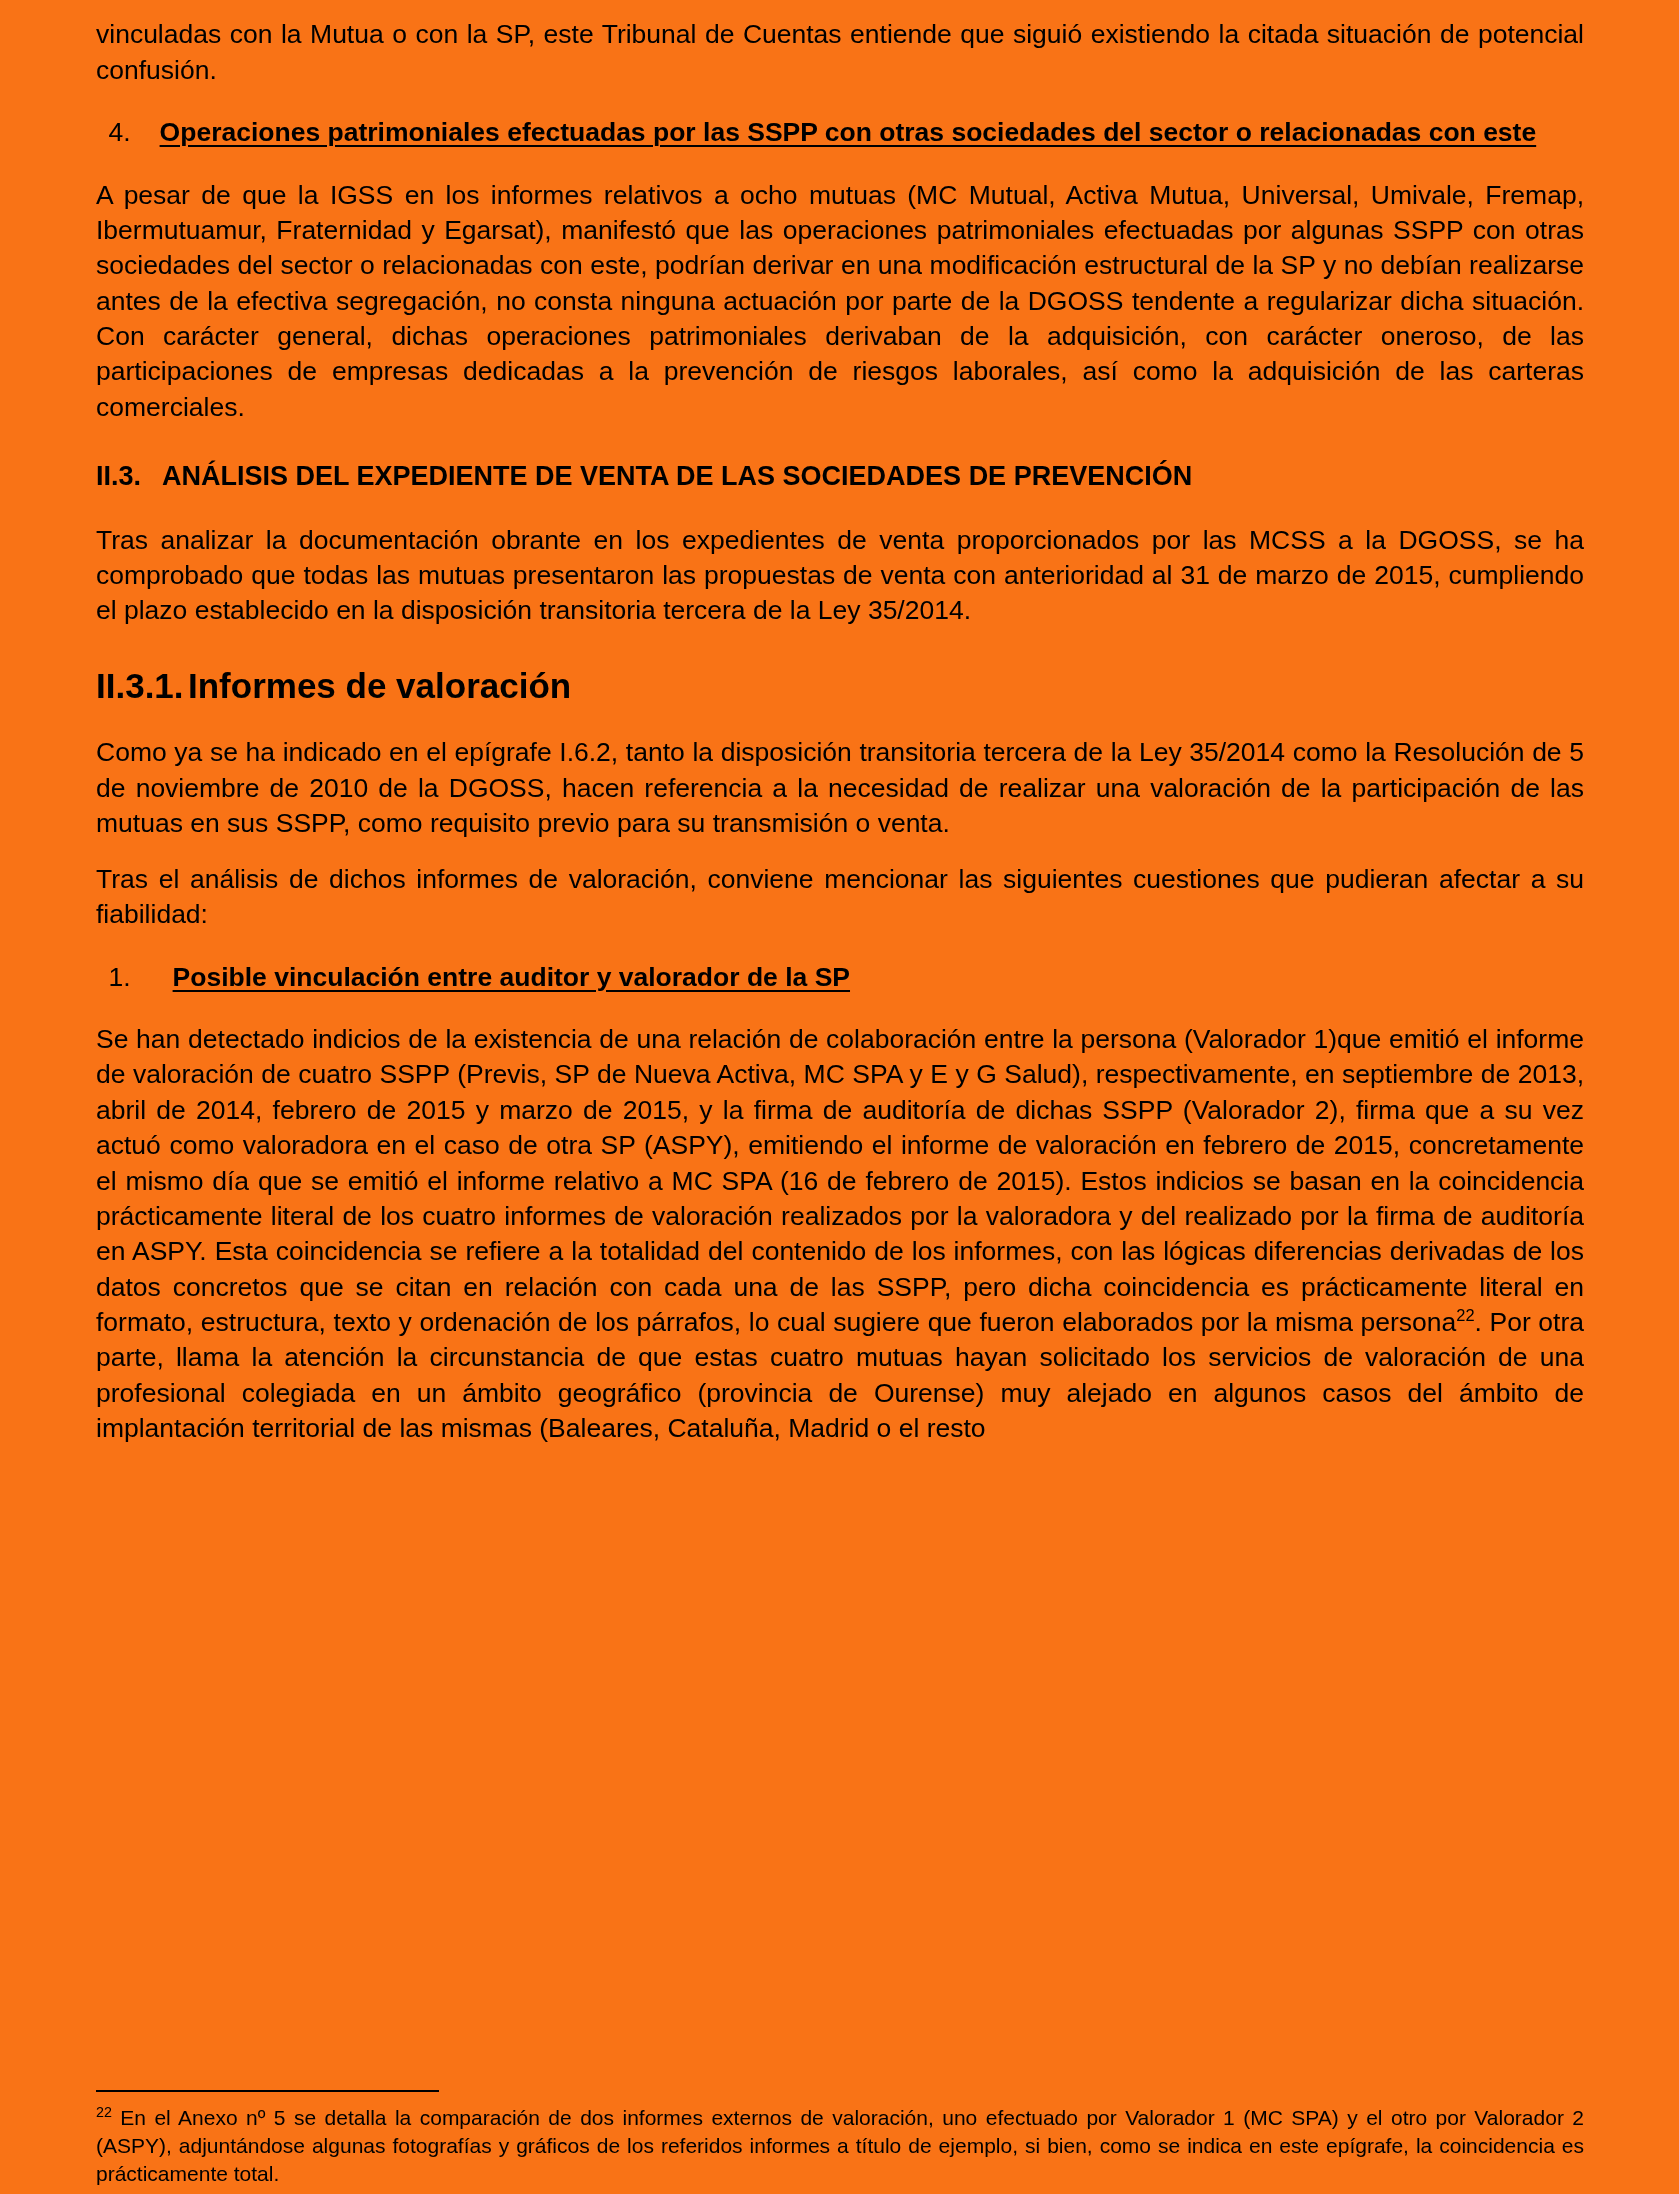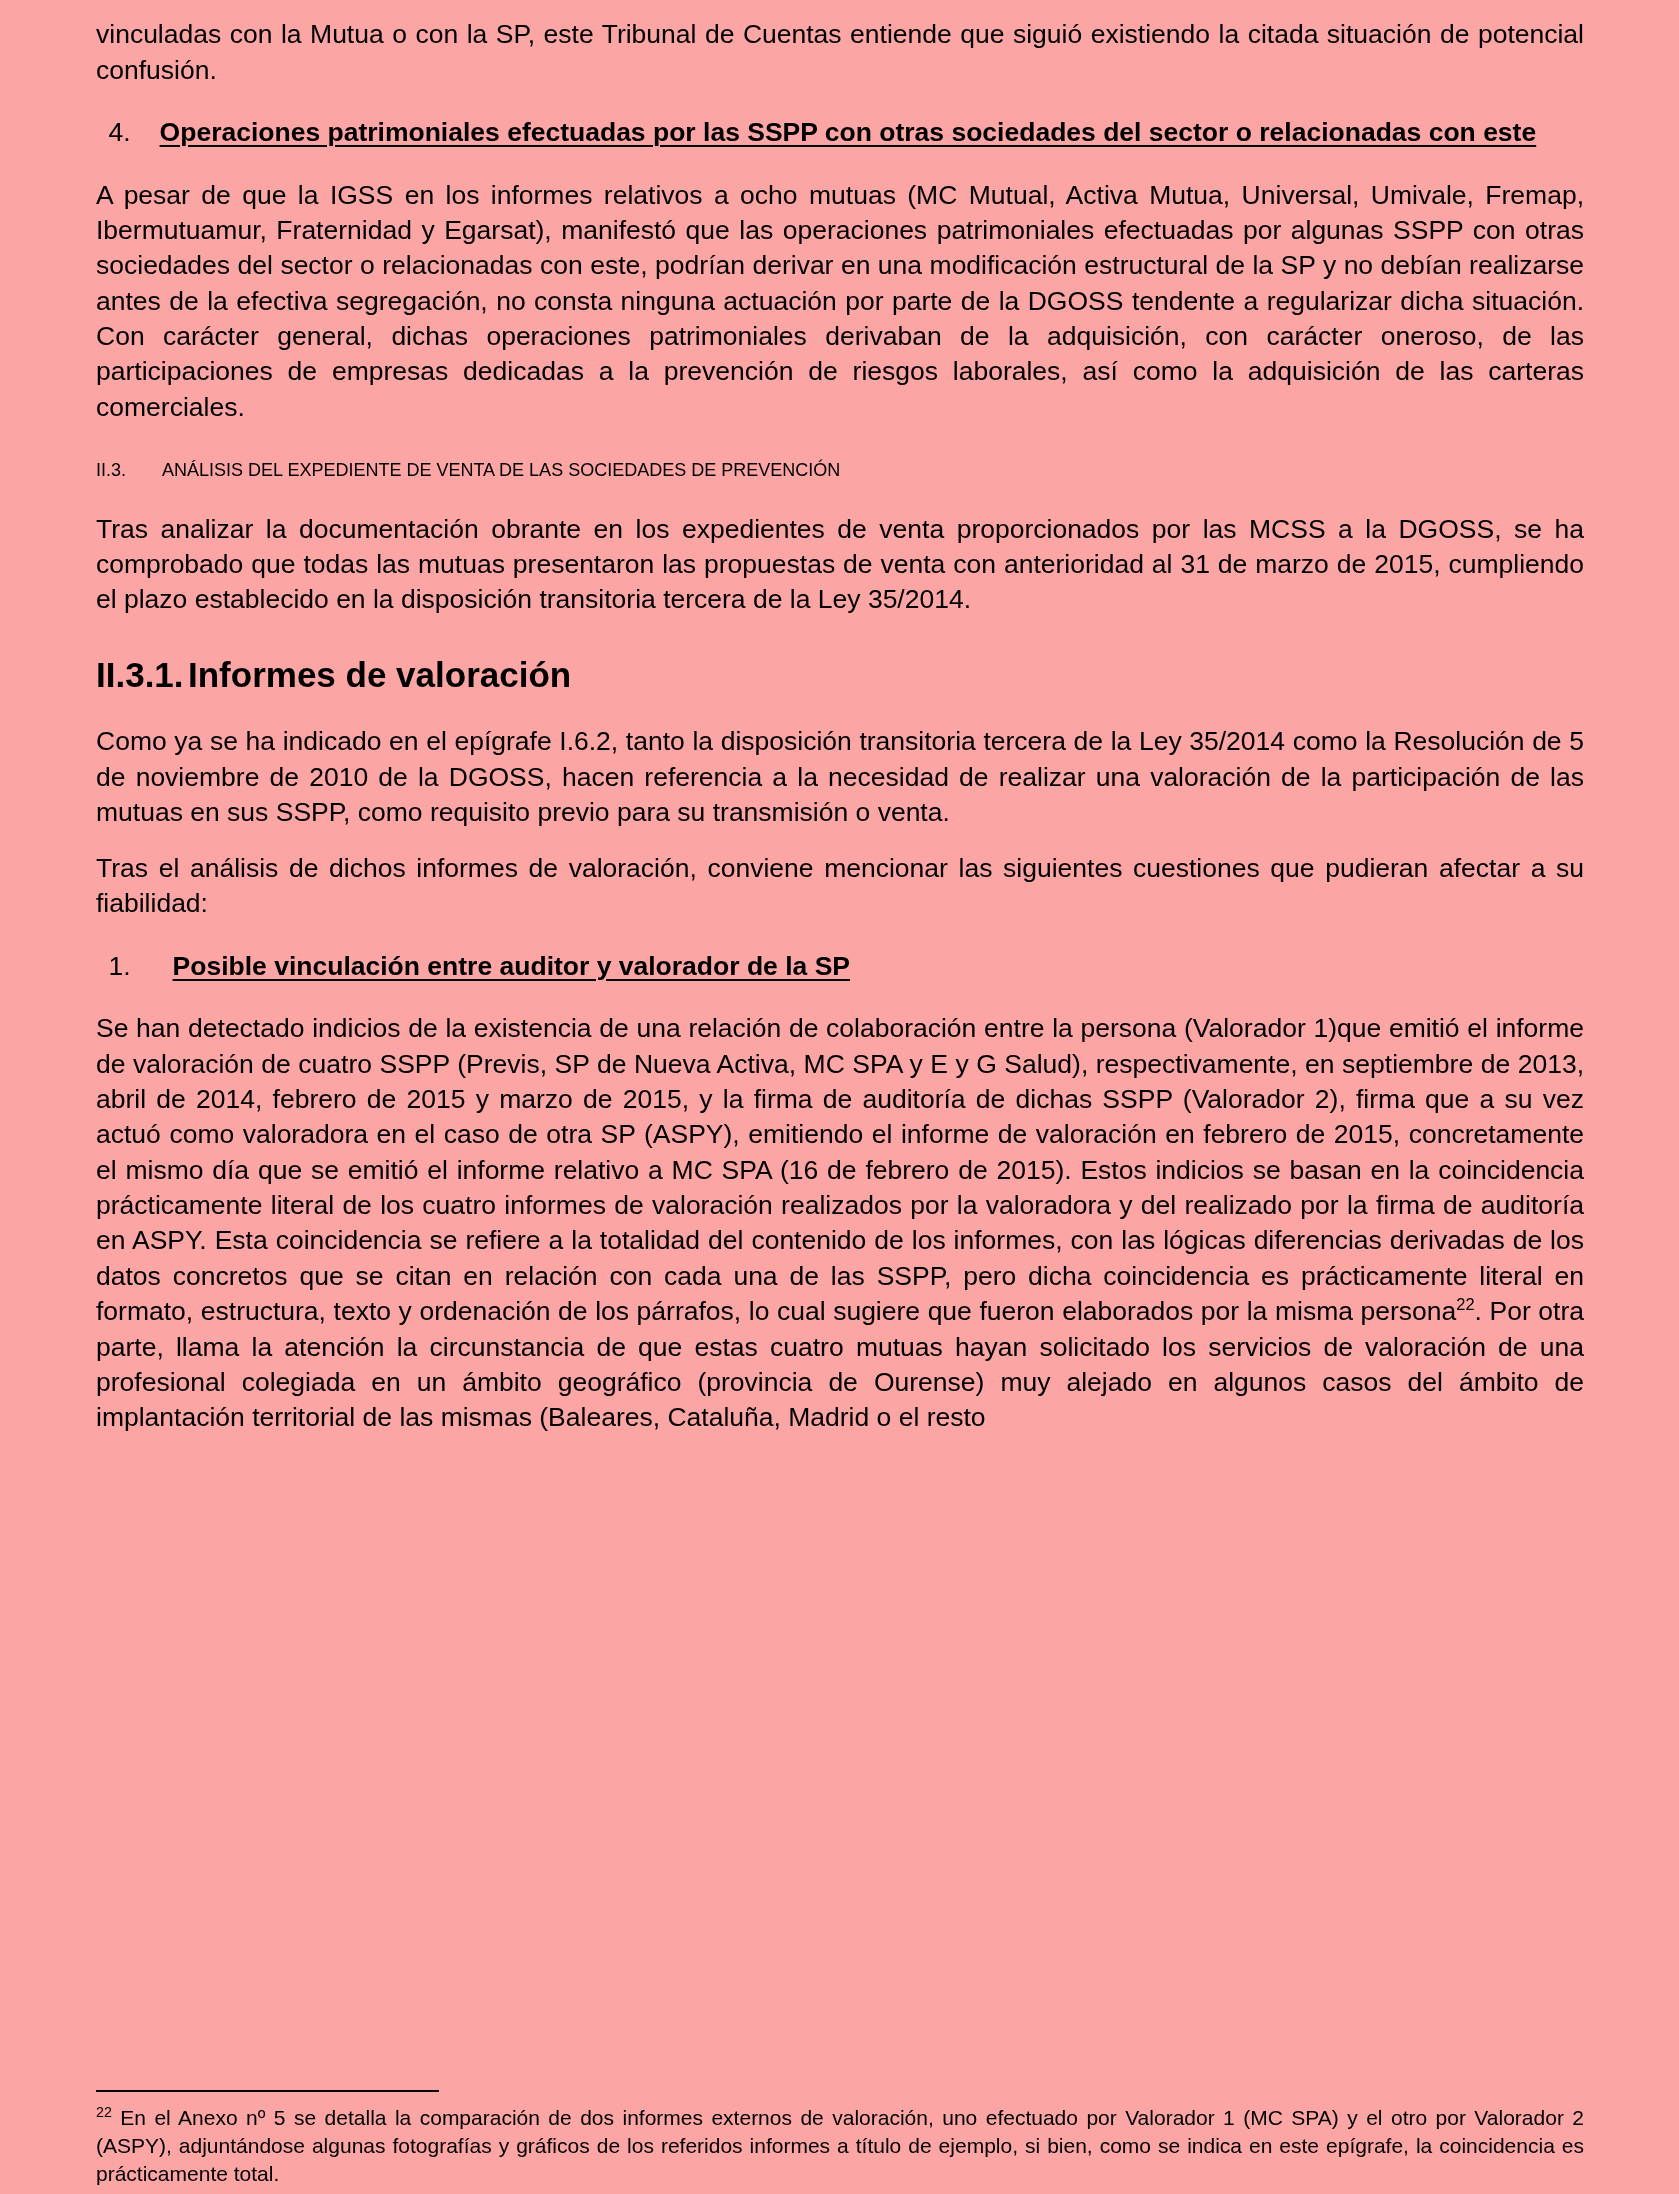--- a/index.html
+++ b/index.html
@@ -12,21 +12,21 @@
   body {
     font-family: "Liberation Sans", sans-serif;
     color: #000000;
   }
 
   .page {
     position: relative;
     width: 1680px;
     height: 2194px;
     box-sizing: border-box;
-    background: #fca5a5;
+    background: #f97316;
     padding: 17.4px 96px 0 96px;
     overflow: hidden;
   }
 
   .doc-body {
     font-size: 26.5px;
     line-height: 1.335;
     text-align: justify;
     text-justify: inter-word;
   }
@@ -64,22 +64,22 @@
   }
 
   .num-item.single .num-text {
     text-align: left;
     margin-left: 13px;
   }
 
   
   .h2 {
     display: flex;
-    font-weight: normal;
-    font-size: 18px;
+    font-weight: bold;
+    font-size: 27px;
     margin: 35px 0 30px 0;
     line-height: 1.2;
   }
 
   .h2 .h-num {
     flex: 0 0 auto;
     width: 66px;
   }
 
   .h3 {

